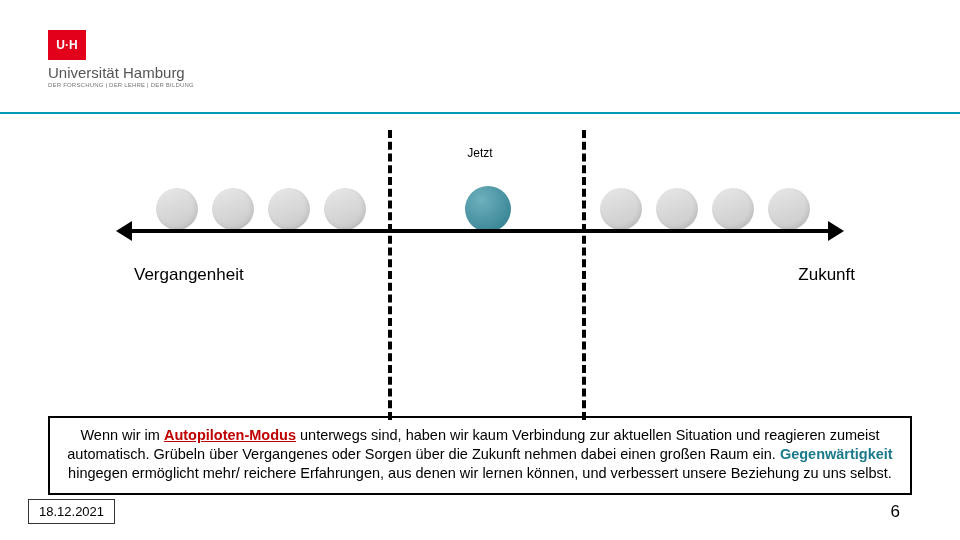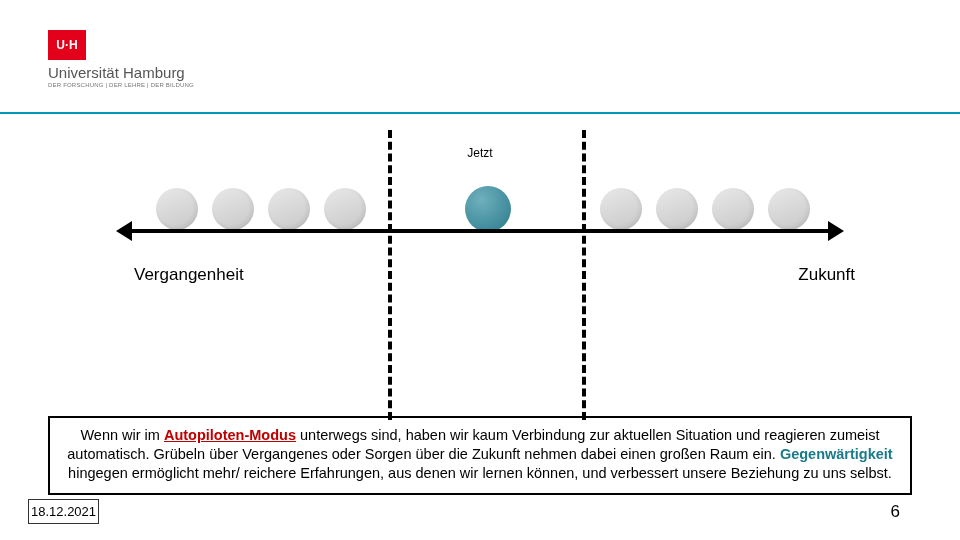--- a/index.html
+++ b/index.html
@@ -42,21 +42,21 @@
 
   .stack { position: absolute; left: 0; right: 0; top: 118px; display: flex; flex-direction: column; align-items: center; gap: 8px; }
   .stack span { font-size: 15px; }
 
   
   .para-box { position: absolute; left: 48px; right: 48px; top: 400px; border: 2px solid #000; padding: 8px 14px 10px; text-align: center; font-size: 14.5px; line-height: 1.32; margin-top: 16px; }
   .hl-red { color: #c00000; font-weight: bold; text-decoration: underline; }
   .hl-teal { color: #1a7a8b; font-weight: bold; }
 
   
-  .footer-date { position: absolute; left: 28px; bottom: 16px; font-size: 13px; padding: 4px 2px; border: 1px solid #333; }
+  .footer-date { position: absolute; left: 28px; bottom: 16px; font-size: 13px; padding: 4px 10px; border: 1px solid #333; }
   .footer-page { position: absolute; right: 60px; bottom: 18px; font-size: 17px; }
 </style>
 </head>
 <body>
 
 <div class="slide">
 
   <div class="header">
     <div class="logo">
       <div class="logo-box">U·H</div>

